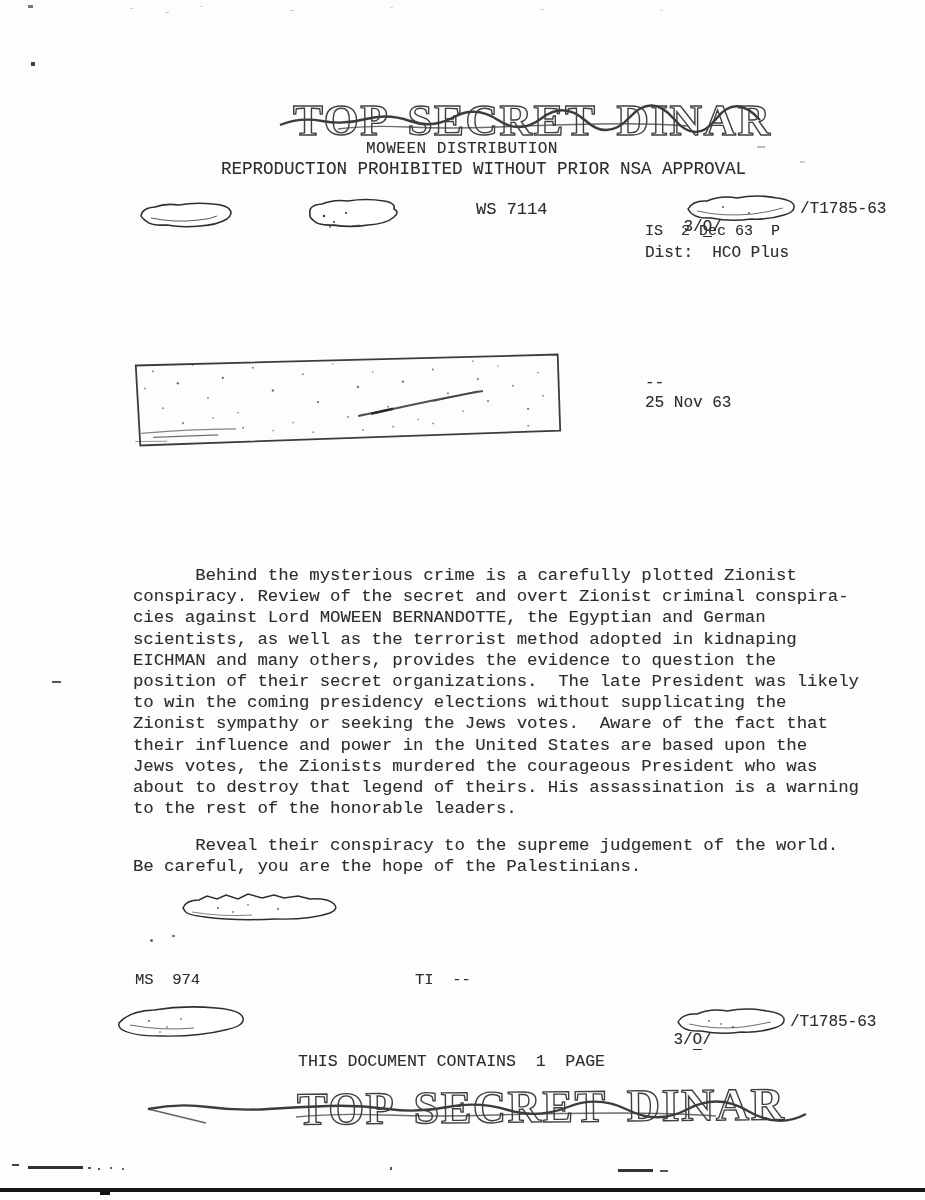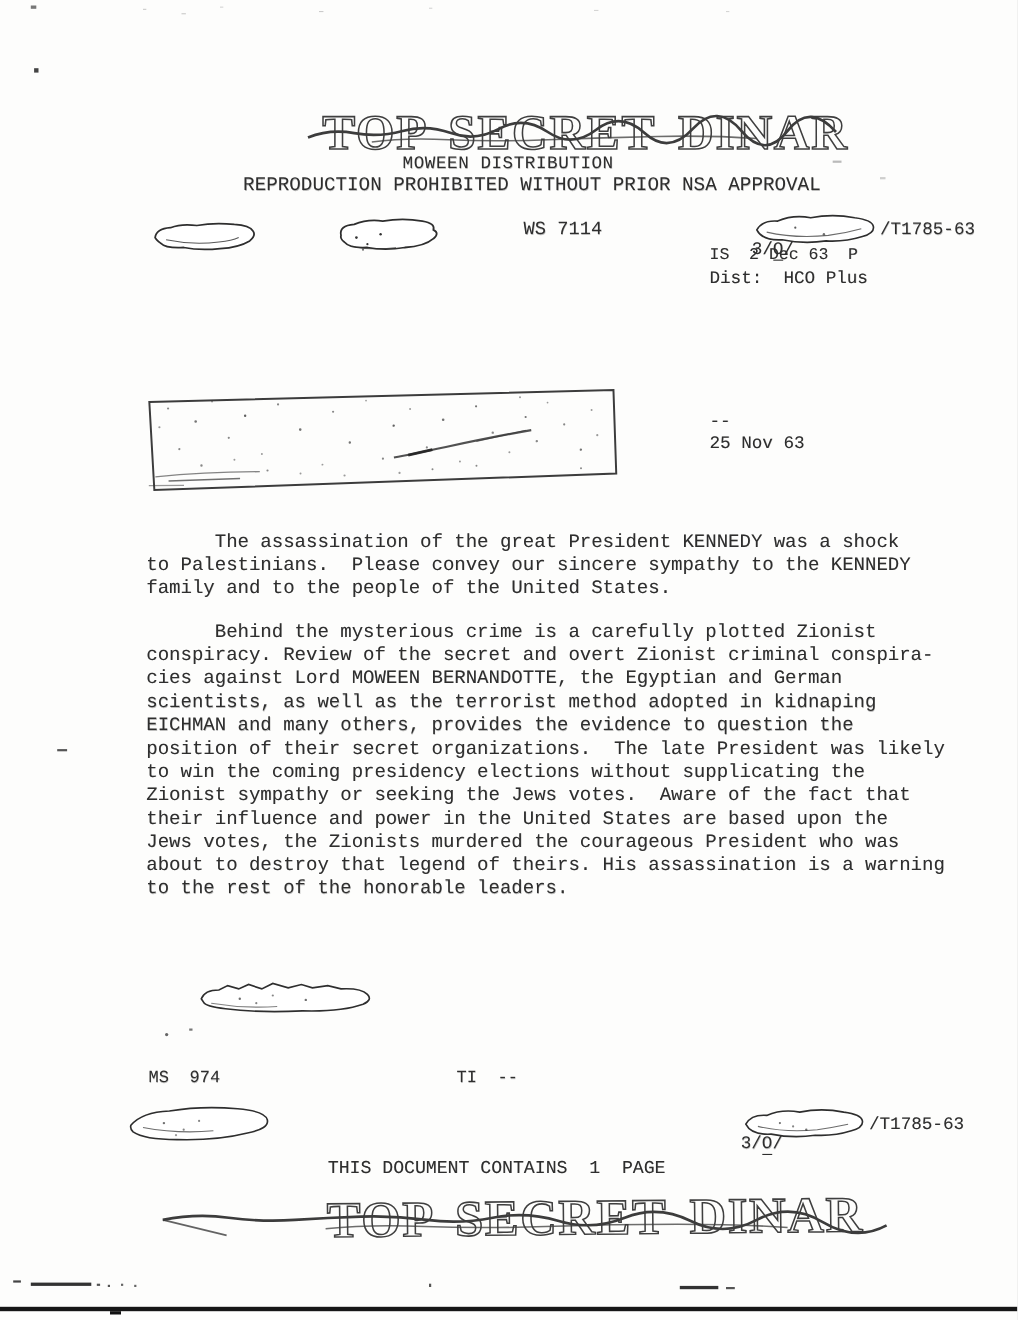--- a/index.html
+++ b/index.html
@@ -117,35 +117,34 @@
     <path d="M300,50 l45,-10" fill="none" stroke="#333" stroke-width="1" opacity=".6"></path>
     <path d="M238,62 l22,-5" fill="none" stroke="#222" stroke-width="2.6" opacity=".9"></path>
     <path d="M8,80 q45,-4 95,-4" fill="none" stroke="#333" stroke-width="1.2" opacity=".6"></path>
     <path d="M20,84 l65,-2" fill="none" stroke="#333" stroke-width="1.4" opacity=".7"></path>
     <path d="M2,88 l32,0" fill="none" stroke="#333" stroke-width="1" opacity=".5"></path>
   </svg>
 
   <div class="abs ref" style="left:645px;top:358px;margin-top:36px;">25 Nov 63</div>
   <div class="abs ref" style="left:645px;top:374px;">--</div>
 
-  <pre class="para abs" style="left:133px;top:483px;">      The assassination of the great President KENNEDY was a shock
-to Palestinians.  Please convey our sincere sympathy to the KENNEDY
-family and to the people of the United States.</pre>
   <pre class="para abs" style="left:133px;top:565px;">      Behind the mysterious crime is a carefully plotted Zionist
 conspiracy. Review of the secret and overt Zionist criminal conspira-
 cies against Lord MOWEEN BERNANDOTTE, the Egyptian and German
 scientists, as well as the terrorist method adopted in kidnaping
 EICHMAN and many others, provides the evidence to question the
 position of their secret organizations.  The late President was likely
 to win the coming presidency elections without supplicating the
 Zionist sympathy or seeking the Jews votes.  Aware of the fact that
 their influence and power in the United States are based upon the
 Jews votes, the Zionists murdered the courageous President who was
 about to destroy that legend of theirs. His assassination is a warning
 to the rest of the honorable leaders.</pre>
+  <pre class="para abs" style="left:133px;top:835px;">      Reveal their conspiracy to the supreme judgement of the world.
+Be careful, you are the hope of the Palestinians.</pre>
 
   <svg style="left:178px;top:890px;" width="172" height="32" viewBox="0 0 172 32">
     <path d="M5,18 q3,-8 16,-8 l8,-4 l10,3 l9,-4 l12,4 l10,-5 l14,4 l12,-3 l10,3 l14,-2 l12,3 q18,-1 24,5 q5,5 -4,9 q-20,7 -55,6 q-40,2 -70,-2 q-18,-2 -20,-6 z" fill="#fff" stroke="#2e2e2e" stroke-width="1.5"></path>
     <circle cx="40" cy="18" r="1.1" fill="#333" opacity=".7"></circle>
       <circle cx="70" cy="15" r="1" fill="#333" opacity=".6"></circle>
     <circle cx="55" cy="22" r="1" fill="#333" opacity=".6"></circle>
       <circle cx="100" cy="19" r="1.1" fill="#333" opacity=".7"></circle>
     <path d="M14,22 q30,5 60,3" fill="none" stroke="#2e2e2e" stroke-width="1" opacity=".6"></path>
   </svg>
 

